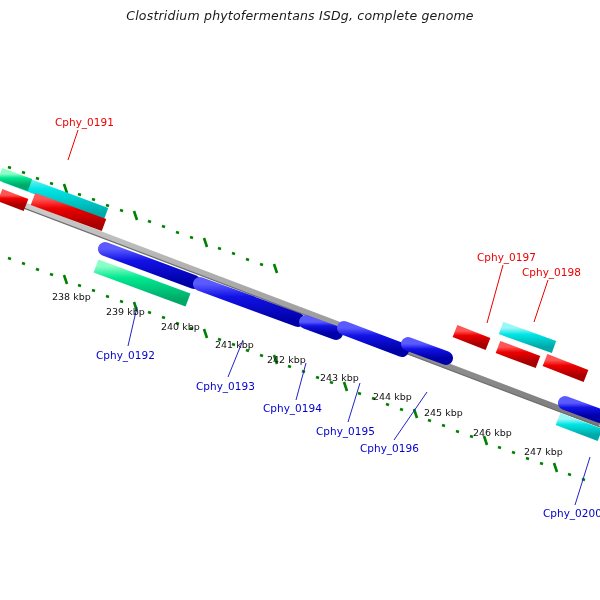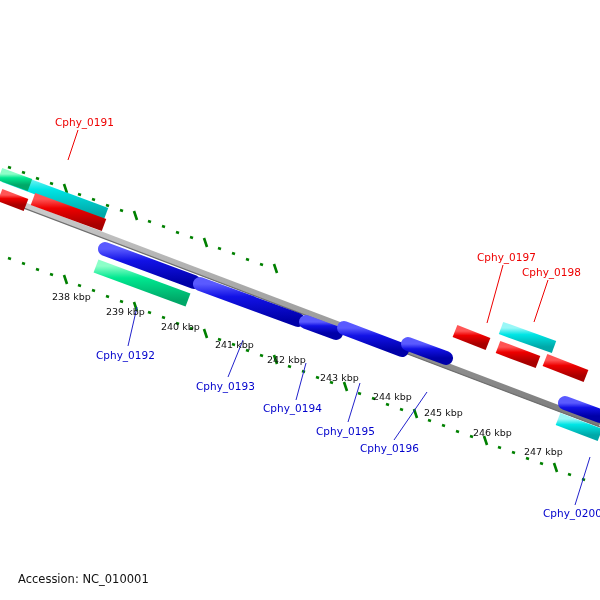--- a/index.html
+++ b/index.html
@@ -59,20 +59,21 @@
     font-family: "DejaVu Sans", "Liberation Sans", sans-serif;
     font-size: 10.5px;
     fill: #ee0000;
   }
 </style>
 </head>
 <body>
 
 <div id="page">
 
+  <div id="title">Clostridium phytofermentans ISDg, complete genome</div>
 
   <svg class="map-svg" width="600" height="600">
     <defs>
       <linearGradient id="gradBlue" x1="0" y1="0" x2="0" y2="1">
         <stop offset="0%" stop-color="#5a5aff"></stop>
         <stop offset="35%" stop-color="#1212e6"></stop>
         <stop offset="100%" stop-color="#0000a8"></stop>
       </linearGradient>
       <linearGradient id="gradRed" x1="0" y1="0" x2="0" y2="1">
         <stop offset="0%" stop-color="#ff5555"></stop>
@@ -266,15 +267,14 @@
       <text class="gene-label-blue" x="196" y="390">Cphy_0193</text>
       <text class="gene-label-blue" x="263" y="412">Cphy_0194</text>
       <text class="gene-label-blue" x="316" y="435">Cphy_0195</text>
       <text class="gene-label-blue" x="360" y="452">Cphy_0196</text>
       <text class="gene-label-red" x="477" y="261">Cphy_0197</text>
       <text class="gene-label-red" x="522" y="276">Cphy_0198</text>
       <text class="gene-label-blue" x="543" y="517">Cphy_0200</text>
     </g>
   </svg>
 
-  <div id="footer-left">Accession: NC_010001</div>
 
 </div>
 
 </body></html>

